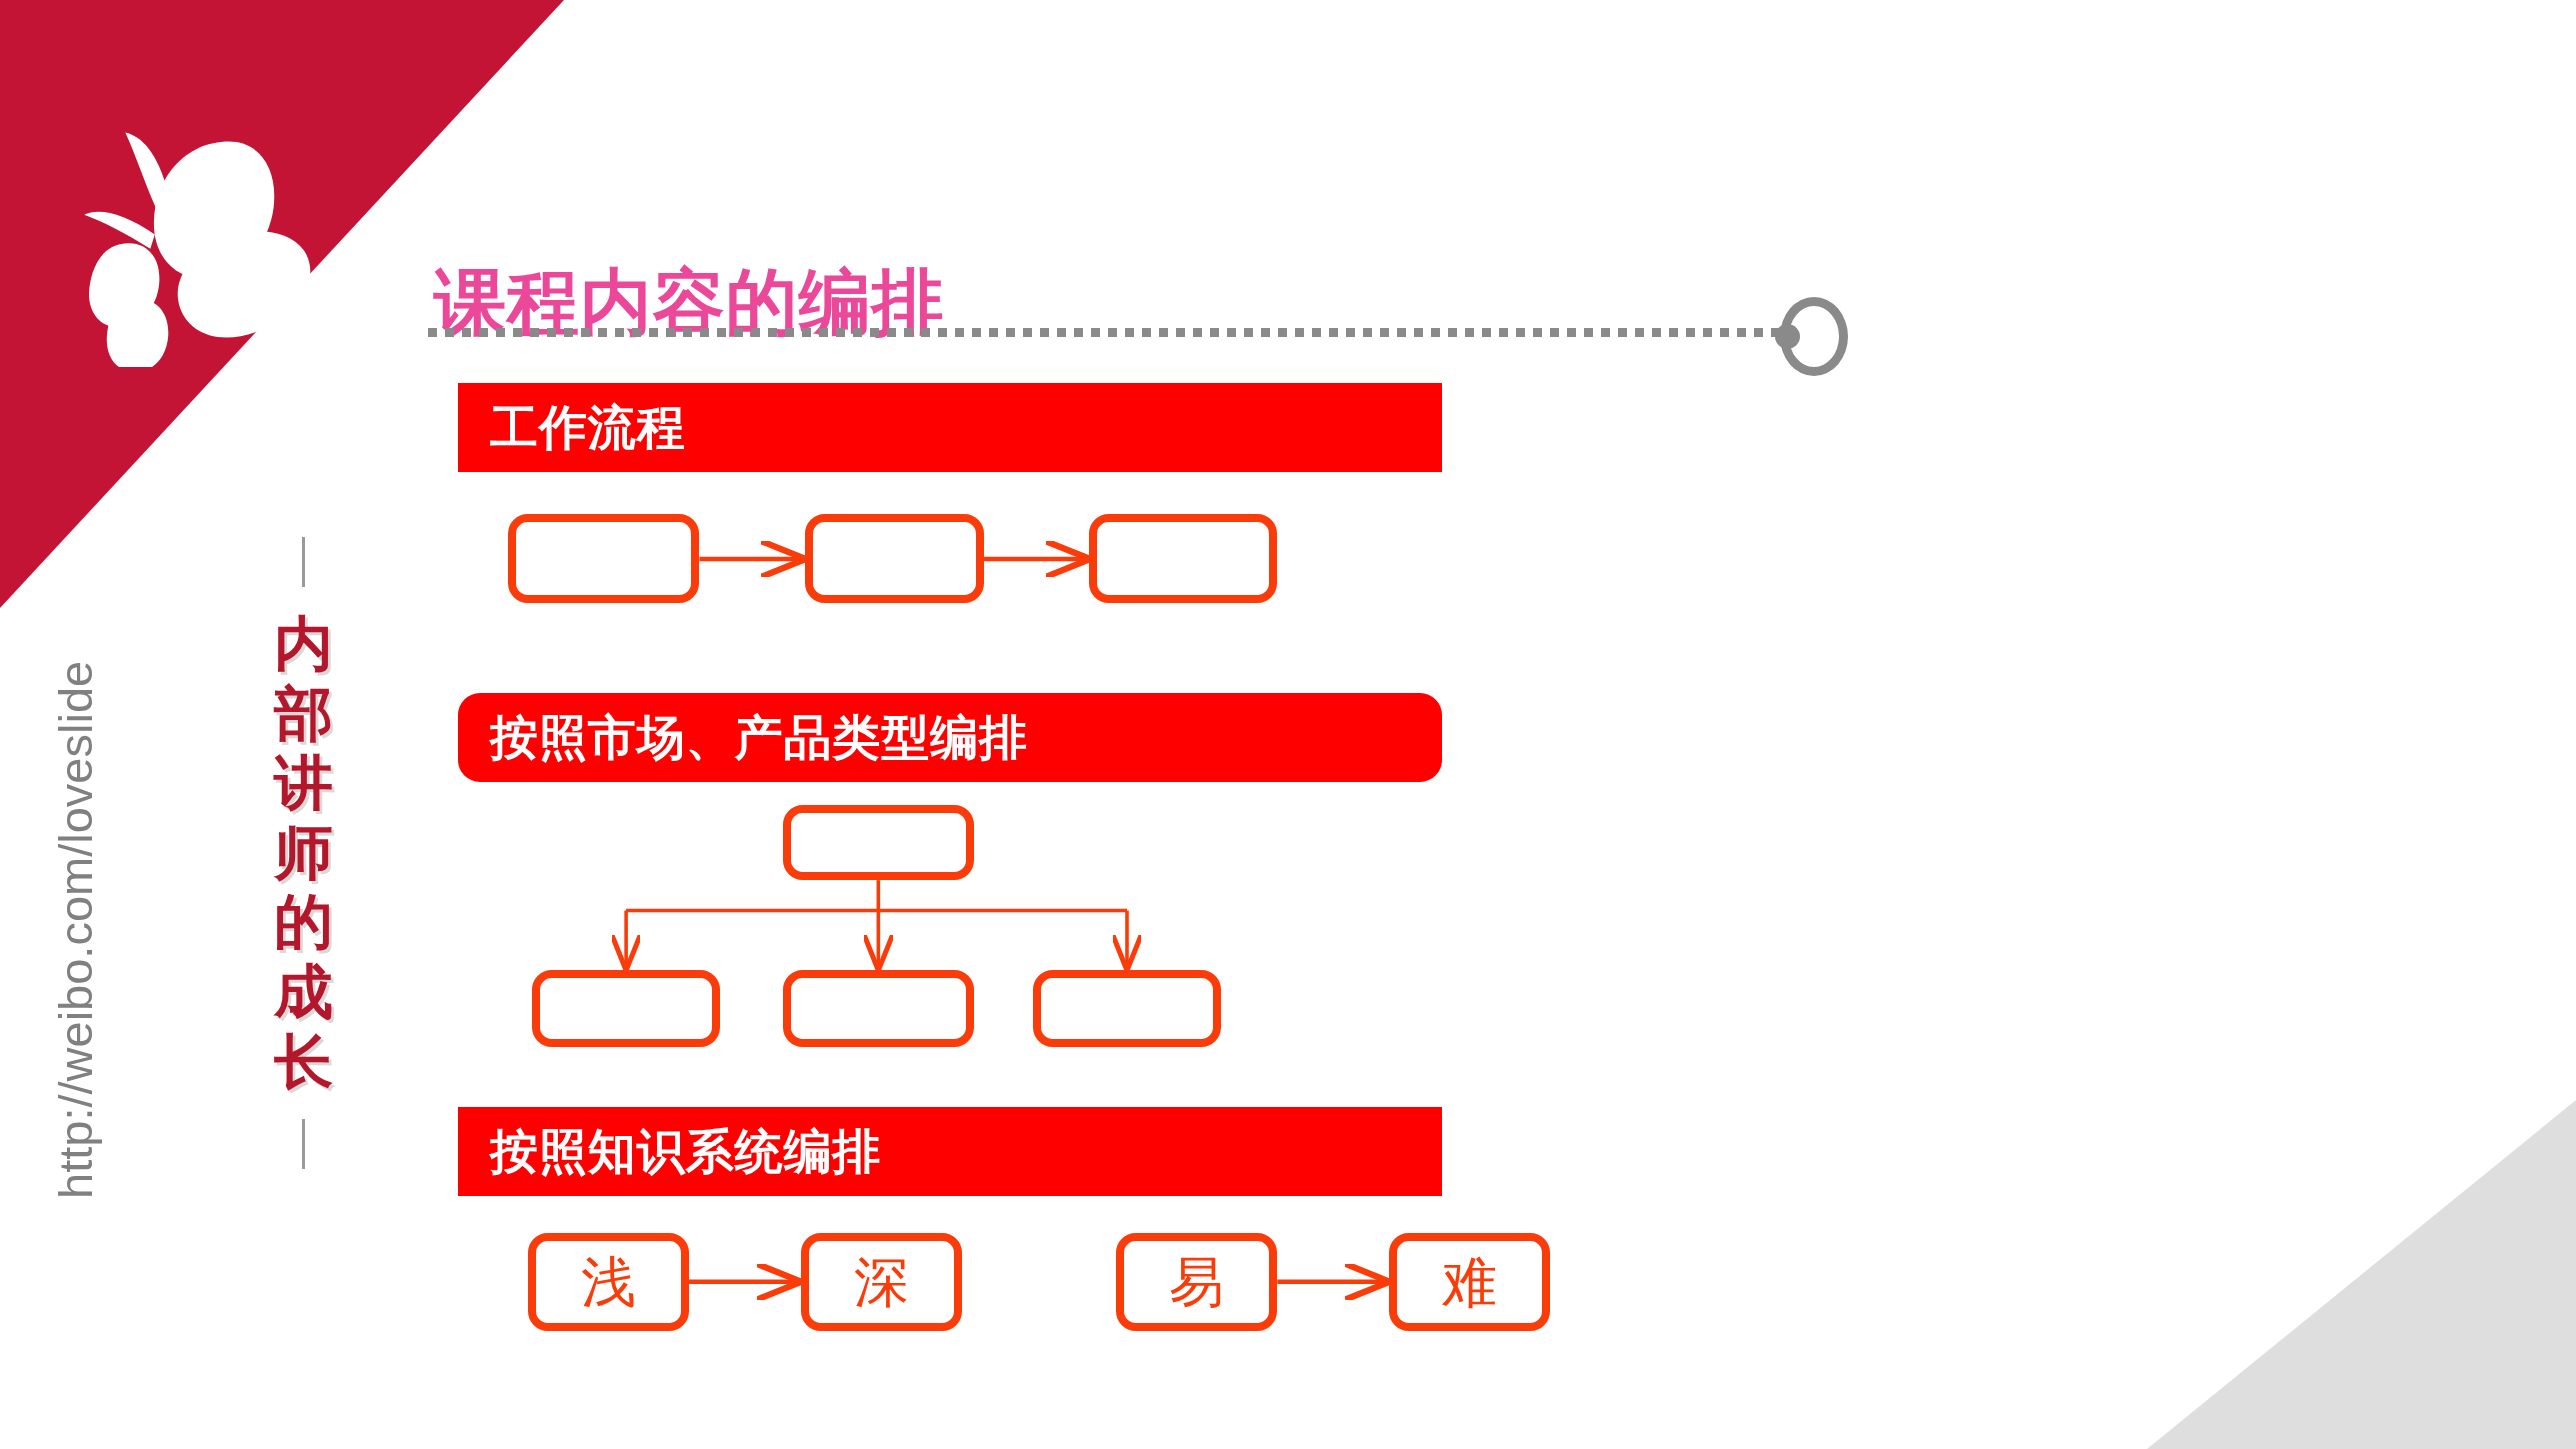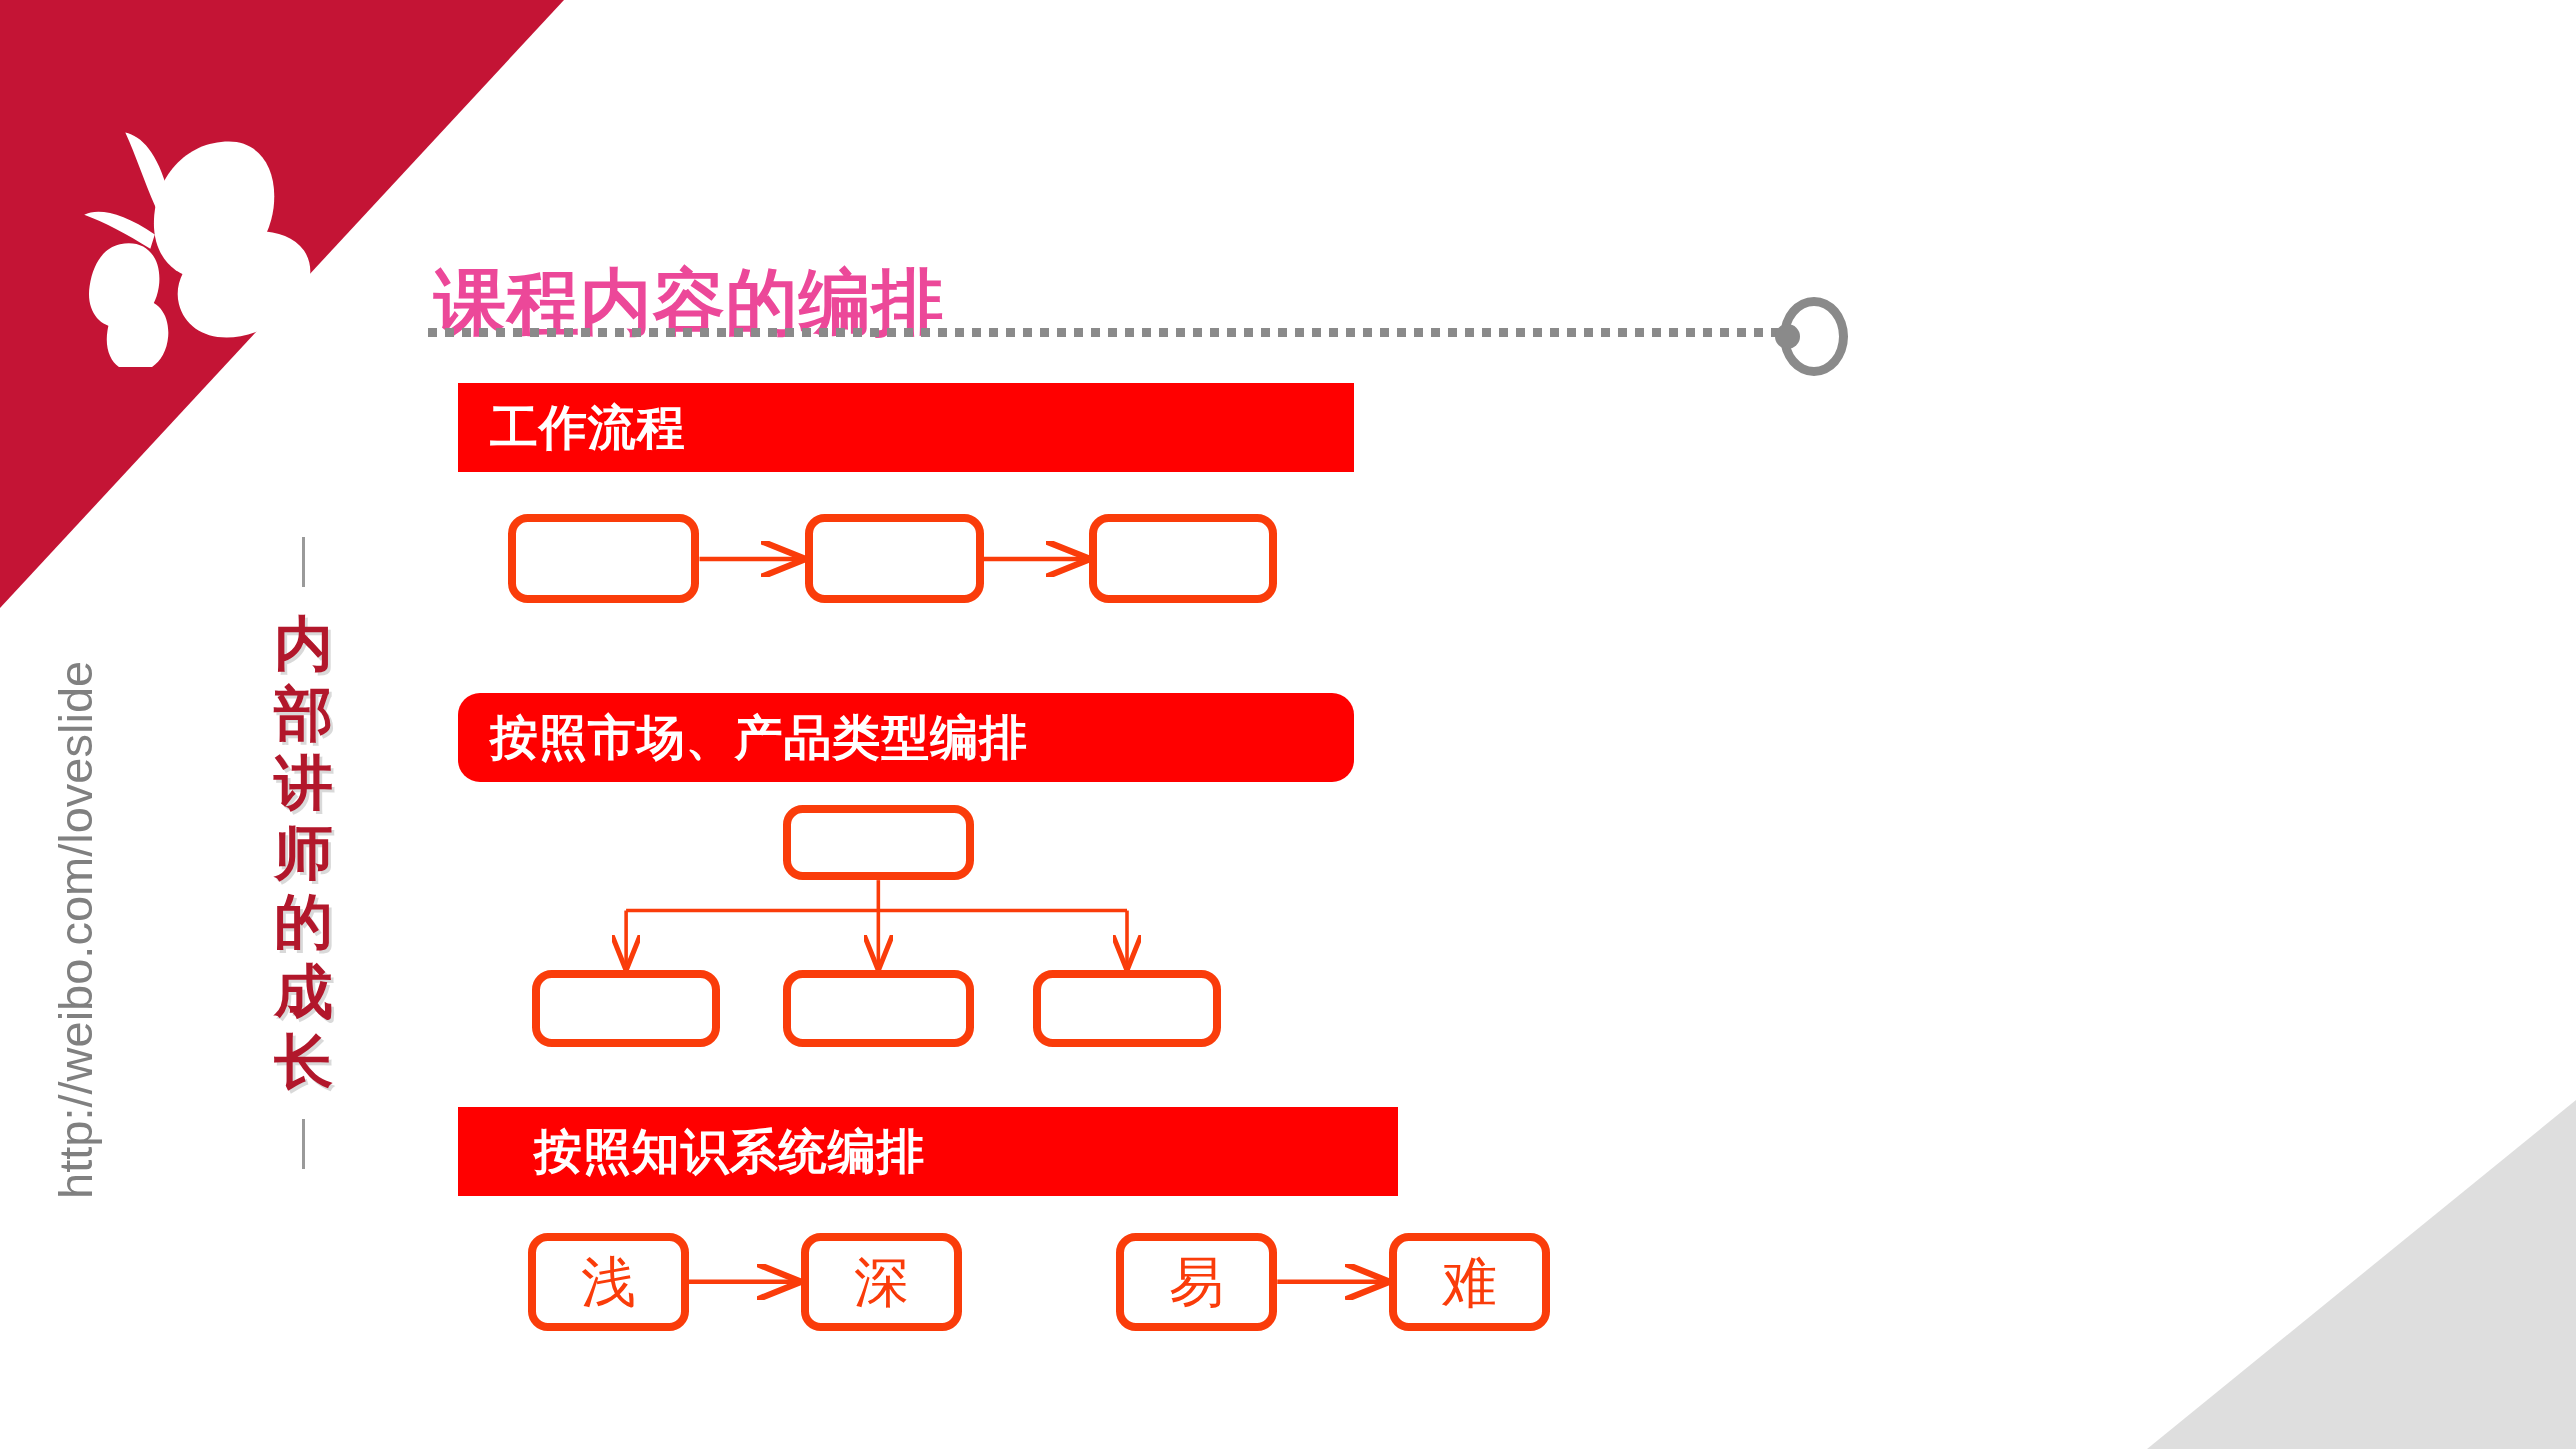--- a/index.html
+++ b/index.html
@@ -144,37 +144,37 @@
     border: 9.8px solid #8a8a8a;
     border-radius: 50%;
     box-sizing: border-box;
     background: transparent;
   }
 
   
   .banner {
     position: absolute;
     left: 458px;
-    width: 896px;
+    width: 984px;
     height: 89px;
     background: #FF0000;
     display: flex;
     align-items: center;
   }
   .banner .banner-label {
     font-size: 48px;
     font-weight: bold;
     color: #ffffff;
     margin-left: 32px;
     letter-spacing: 0.9px;
     white-space: nowrap;
   }
   #banner-1 { top: 383px; }
   #banner-2 { top: 693px; border-radius: 22px; }
-  #banner-3 { top: 1107px; padding-left: 44px; }
+  #banner-3 { top: 1107px; }
 
   
   .flow-box {
     position: absolute;
     border: 8px solid #FA3C0A;
     border-radius: 19.7px;
     background: #ffffff;
     box-sizing: border-box;
     display: flex;
     align-items: center;

